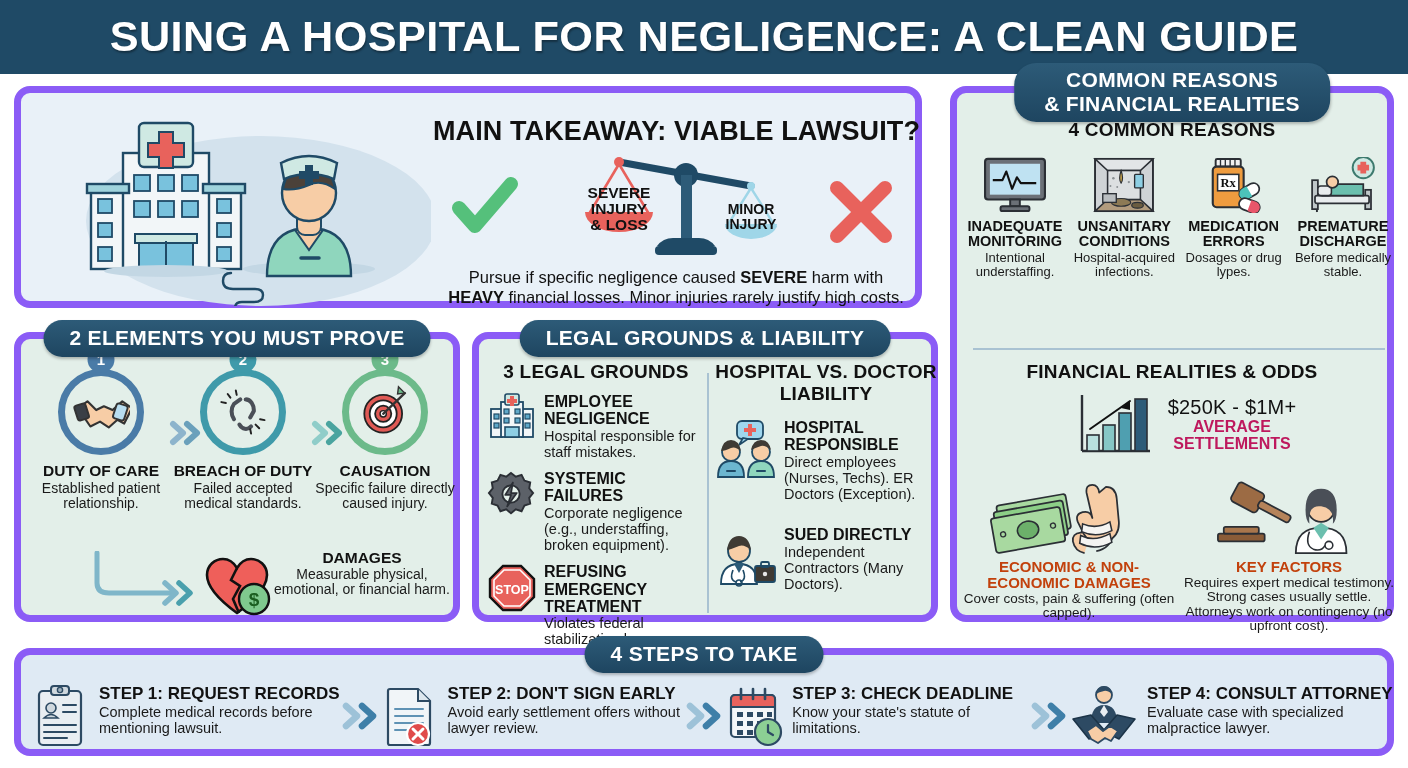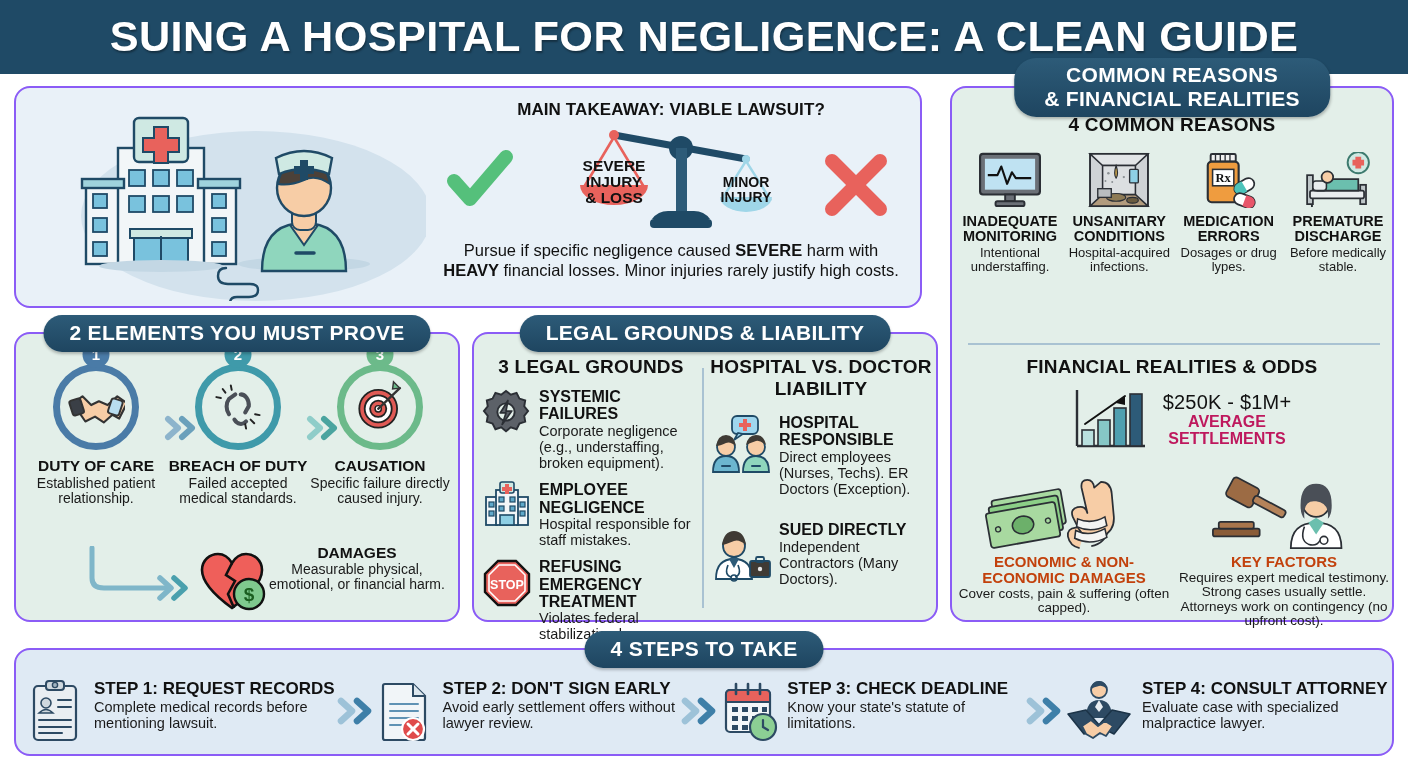--- a/index.html
+++ b/index.html
@@ -30,21 +30,21 @@
     font-weight: bold;
     letter-spacing: 0.4px;
     transform: scaleX(1.03);
     text-shadow: 1px 2px 2px rgba(0,0,0,.35);
     white-space: nowrap;
   }
 
   
   .panel {
     position: absolute;
-    border: 2px solid #8b5cf6;
+    border: 7px solid #8b5cf6;
     border-radius: 16px;
     background: #e9f1f8;
   }
   .panel.mint { background: #e3efe9; }
   .panel.bluestrip { background: #dfeaf4; }
 
   
   .pill {
     position: absolute;
     top: -19px;
@@ -79,22 +79,22 @@
   }
   .item-desc {
     font-size: 14.5px; color: #1a1a1a; line-height: 1.12;
   }
 
   
   #hero { left: 14px; top: 86px; width: 908px; height: 222px; }
   .hero-art { position: absolute; left: 10px; top: 8px; width: 400px; height: 205px; }
   .hero-right { position: absolute; left: 412px; top: 10px; width: 486px; height: 204px; }
   .hero-title {
-    text-align: center; font-size: 17px; font-weight: bold; color: #111;
-    letter-spacing: .1px; white-space: nowrap; margin-top: 2px;
+    text-align: center; font-size: 27px; font-weight: bold; color: #111;
+    letter-spacing: .1px; white-space: nowrap; margin-top: 13px;
   }
   .scale-row { position: relative; height: 118px; margin-top: 3px; }
   .hero-note {
     font-size: 16.5px; color: #111; text-align: center; line-height: 1.2;
     padding: 0 6px;
   }
   .hero-note b { font-weight: bold; }
 
   
   #elements { left: 14px; top: 332px; width: 446px; height: 290px; }
@@ -367,34 +367,20 @@
 
   <div class="panel mint" id="legal">
     <div class="pill">LEGAL GROUNDS &amp; LIABILITY</div>
     <div class="legal-div"></div>
 
     <div class="legal-left">
       <div class="sub-h">3 LEGAL GROUNDS</div>
 
       <div class="lg-item">
         <div class="lg-icon">
-          <svg viewBox="0 0 50 50" width="48" height="48">
-            <path d="M25 3 l5 4 l6-2 l3 6 l6 2 l-1 6 l4 5 l-4 5 l1 6 l-6 2 l-3 6 l-6-2 l-5 4 l-5-4 l-6 2 l-3-6 l-6-2 l1-6 l-4-5 l4-5 l-1-6 l6-2 l3-6 l6 2 z" fill="#5c6168" stroke="#2b2f35" stroke-width="2"></path>
-            <circle cx="25" cy="25" r="9" fill="#e3efe9" stroke="#2b2f35" stroke-width="2"></circle>
-            <path d="M27 13 l-8 13 h6 l-4 12 l10 -14 h-6 z" fill="#5c6168" stroke="#2b2f35" stroke-width="1.8" stroke-linejoin="round"></path>
-          </svg>
-        </div>
-        <div class="lg-txt">
-          <div class="item-title">SYSTEMIC FAILURES</div>
-          <div class="item-desc">Corporate negligence (e.g., understaffing, broken equipment).</div>
-        </div>
-      </div>
-
-      <div class="lg-item">
-        <div class="lg-icon">
           <svg viewBox="0 0 50 50" width="50" height="50">
             <rect x="4" y="16" width="11" height="28" fill="#f2f6f8" stroke="#1f4a66" stroke-width="1.8"></rect>
             <rect x="35" y="16" width="11" height="28" fill="#f2f6f8" stroke="#1f4a66" stroke-width="1.8"></rect>
             <rect x="14" y="9" width="22" height="35" fill="#f2f6f8" stroke="#1f4a66" stroke-width="1.8"></rect>
             <rect x="18" y="1" width="14" height="11" rx="2" fill="#cfe9e3" stroke="#1f4a66" stroke-width="1.6"></rect>
             <path d="M23 3 h4 v3 h3 v4 h-3 v3 h-4 v-3 h-3 v-4 h3 z" fill="#e8625c"></path>
             <g fill="#5fa8c9" stroke="#1f4a66" stroke-width="1.2">
               <rect x="17" y="16" width="5" height="5"></rect>
                 <rect x="28" y="16" width="5" height="5"></rect>
               <rect x="17" y="25" width="5" height="5"></rect>
@@ -403,20 +389,34 @@
                 <rect x="7" y="30" width="5" height="5"></rect>
               <rect x="38" y="21" width="5" height="5"></rect>
                 <rect x="38" y="30" width="5" height="5"></rect>
             </g>
             <rect x="18" y="34" width="14" height="10" fill="#8ecfe4" stroke="#1f4a66" stroke-width="1.6"></rect>
           </svg>
         </div>
         <div class="lg-txt">
           <div class="item-title">EMPLOYEE NEGLIGENCE</div>
           <div class="item-desc">Hospital responsible for staff mistakes.</div>
+        </div>
+      </div>
+
+      <div class="lg-item">
+        <div class="lg-icon">
+          <svg viewBox="0 0 50 50" width="48" height="48">
+            <path d="M25 3 l5 4 l6-2 l3 6 l6 2 l-1 6 l4 5 l-4 5 l1 6 l-6 2 l-3 6 l-6-2 l-5 4 l-5-4 l-6 2 l-3-6 l-6-2 l1-6 l-4-5 l4-5 l-1-6 l6-2 l3-6 l6 2 z" fill="#5c6168" stroke="#2b2f35" stroke-width="2"></path>
+            <circle cx="25" cy="25" r="9" fill="#e3efe9" stroke="#2b2f35" stroke-width="2"></circle>
+            <path d="M27 13 l-8 13 h6 l-4 12 l10 -14 h-6 z" fill="#5c6168" stroke="#2b2f35" stroke-width="1.8" stroke-linejoin="round"></path>
+          </svg>
+        </div>
+        <div class="lg-txt">
+          <div class="item-title">SYSTEMIC FAILURES</div>
+          <div class="item-desc">Corporate negligence (e.g., understaffing, broken equipment).</div>
         </div>
       </div>
 
       <div class="lg-item">
         <div class="lg-icon">
           <svg viewBox="0 0 50 50" width="50" height="50">
             <polygon points="16,3 34,3 47,16 47,34 34,47 16,47 3,34 3,16" fill="#e8625c" stroke="#111" stroke-width="2.4"></polygon>
             <polygon points="17,7 33,7 43,17 43,33 33,43 17,43 7,33 7,17" fill="none" stroke="#fff" stroke-width="1.6"></polygon>
             <text x="25" y="31" text-anchor="middle" font-family="Liberation Sans, sans-serif" font-size="12.5" font-weight="bold" fill="#fff">STOP</text>
           </svg>

